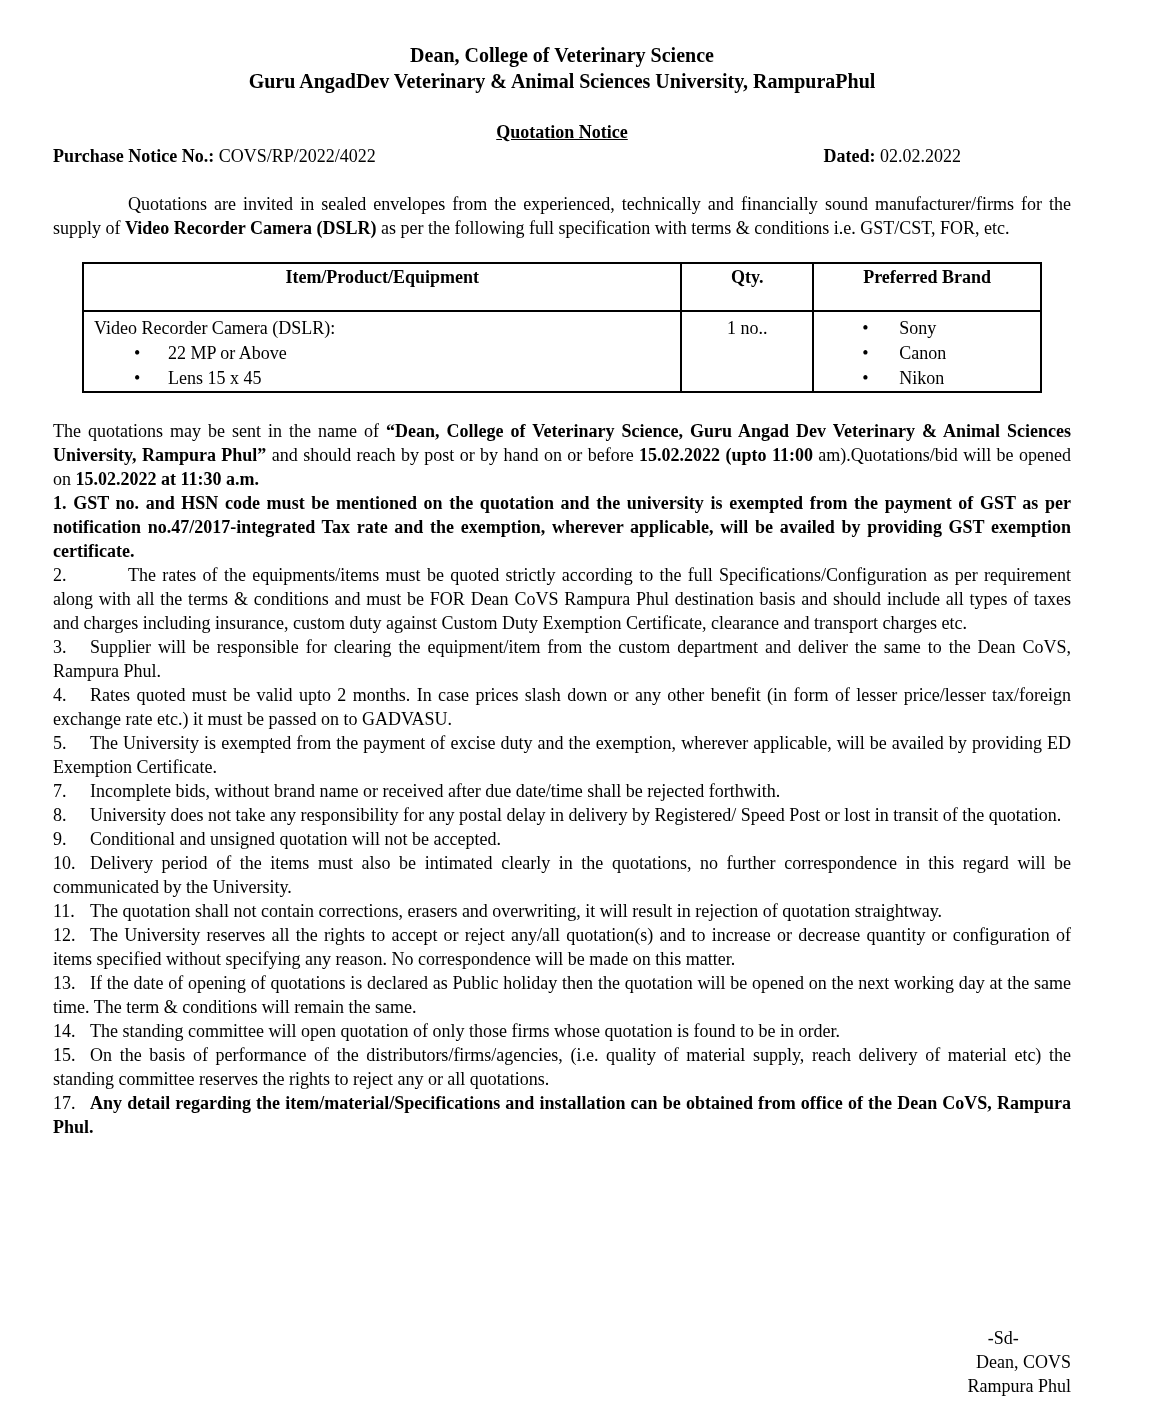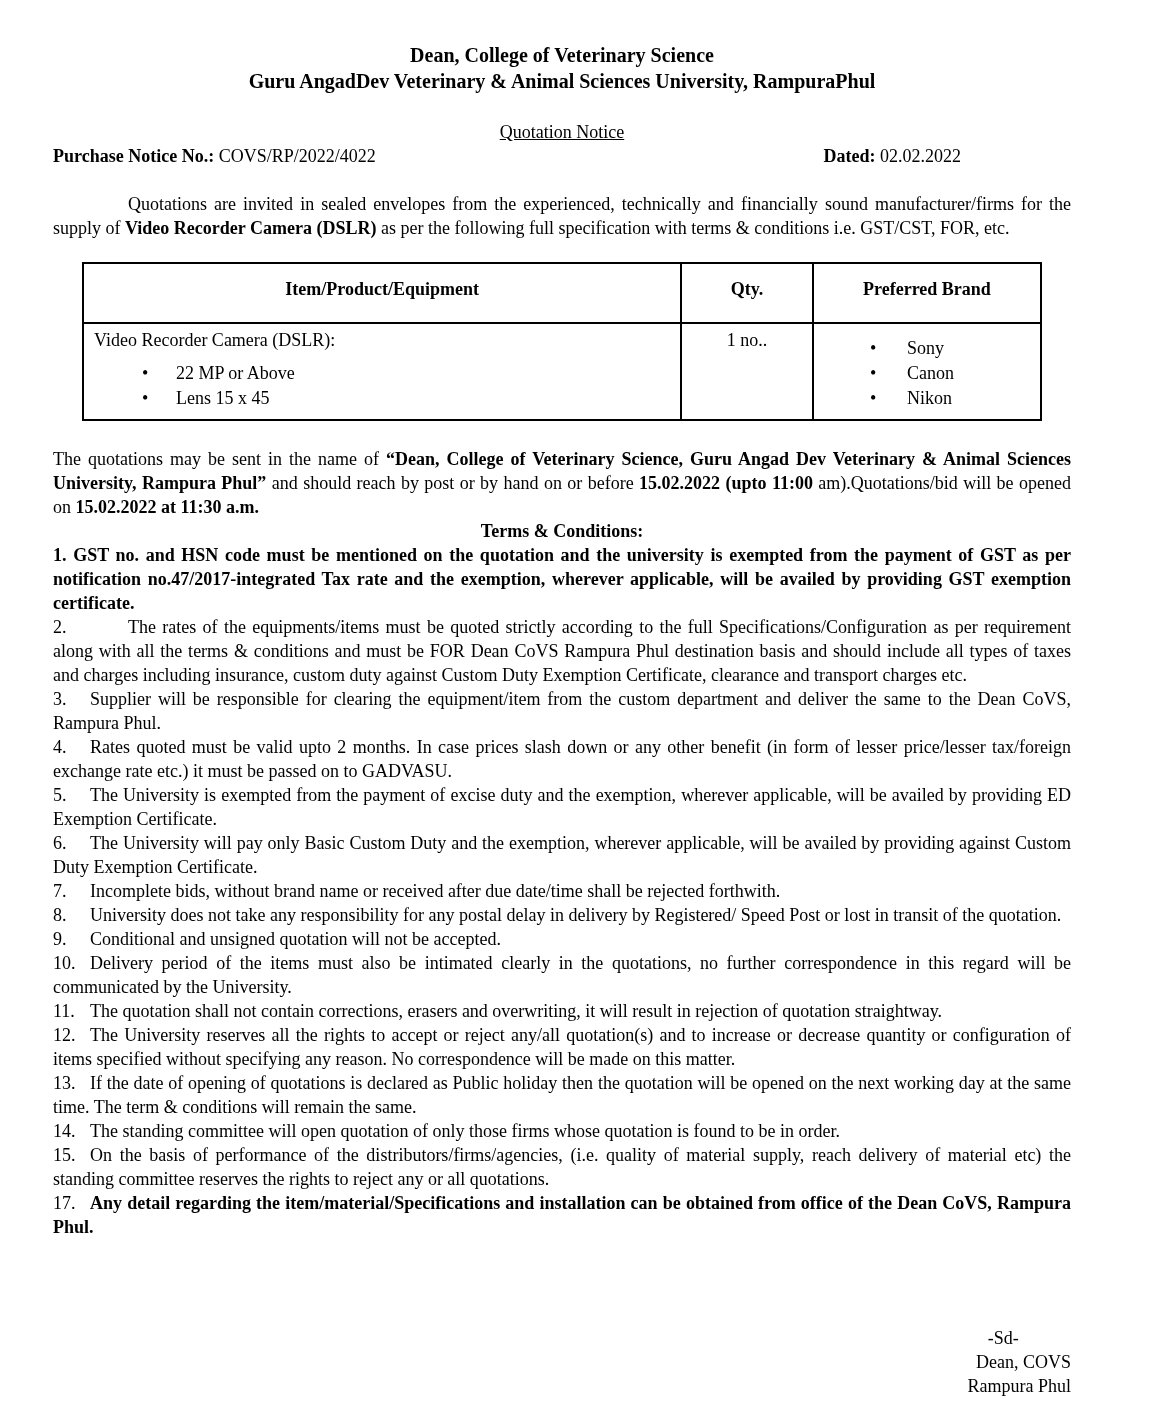--- a/index.html
+++ b/index.html
@@ -4,36 +4,36 @@
 <style>
   html, body { margin: 0; padding: 0; background: #ffffff; }
   body {
     width: 1160px; height: 1410px; position: relative; overflow: hidden;
     font-family: "Liberation Serif", "DejaVu Serif", serif;
     color: #000; font-size: 18px;
   }
   .page { position: absolute; left: 53px; top: 40px; width: 1018px; }
   .hdr { text-align: center; font-weight: bold; font-size: 20px; line-height: 26px; }
   .hdr1 { margin-top: 2px; }
-  .title { text-align: center; font-weight: normal; text-decoration: underline; font-size: 18px; margin-top: 26px; line-height: 24px; }
+  .title { text-align: center; font-weight: bold; text-decoration: underline; font-size: 18px; margin-top: 26px; line-height: 24px; }
   .pn-row { display: flex; justify-content: space-between; line-height: 24px; font-size: 18px; }
   .pn-row .right { margin-right: 110px; }
   .intro { margin-top: 24px; text-align: justify; line-height: 24px; text-indent: 75px; }
   table.items {
     border-collapse: collapse; margin-left: 29px; margin-top: 22px; width: 960px; font-size: 18px;
   }
   table.items th, table.items td {
     border: 2px solid #000; vertical-align: top; line-height: 25px;
   }
-  table.items th { height: 44px; padding-top: 13px; font-weight: bold; border-radius: 10px; }
+  table.items th { height: 44px; padding-top: 1px; font-weight: bold; border-radius: 10px; }
   table.items td { padding: 4px 0 0 10px; }
   .col1 { width: 596px; }
   .col2 { width: 130px; text-align: center; }
   .col3 { width: 218px; }
-  ul.bl { margin: 8px; padding: 0; list-style: none; }
+  ul.bl { margin: 0; padding: 0; list-style: none; }
   ul.bl li { position: relative; padding-left: 74px; }
   ul.bl li::before { content: "•"; position: absolute; left: 40px; }
   ul.brand li { padding-left: 75px; }
   ul.brand li::before { left: 38px; }
   td.qty { text-align: center; padding-left: 0 !important; }
   .para { text-align: justify; line-height: 24px; }
   .p1 { margin-top: 26px; }
   .tc-title { text-align: center; font-weight: bold; line-height: 24px; }
   .term { text-align: justify; line-height: 24px; }
   .b { font-weight: bold; }
@@ -79,28 +79,26 @@
             <li>Canon</li>
             <li>Nikon</li>
           </ul>
         </td>
       </tr>
     </tbody>
   </table>
 
   <div class="para p1"><span>The quotations may be sent in the name of </span><b>“Dean, College of Veterinary Science, Guru Angad Dev Veterinary &amp; Animal Sciences University, Rampura Phul”</b><span> and should reach by post or by hand on or before </span><b>15.02.2022 (upto 11:00</b><span> am).Quotations/bid will be opened on </span><b>15.02.2022 at 11:30 a.m.</b></div>
 
-  <div class="tc-title">Terms &amp; Conditions:</div>
 
   <div class="term b"><span>1.</span> <span>GST no. and HSN code must be mentioned on the quotation and the university is exempted from the payment of GST as per notification no.47/2017-integrated Tax rate and the exemption, wherever applicable, will be availed by providing GST exemption certificate.</span></div>
   <div class="term"><span style="display:inline-block;width:75px;">2.</span><span>The rates of the equipments/items must be quoted strictly according to the full Specifications/Configuration as per requirement along with all the terms &amp; conditions and must be FOR Dean CoVS Rampura Phul destination basis and should include all types of taxes and charges including insurance, custom duty against Custom Duty Exemption Certificate, clearance and transport charges etc.</span></div>
   <div class="term"><span style="display:inline-block;width:37px;">3.</span><span>Supplier will be responsible for clearing the equipment/item from the custom department and deliver the same to the Dean CoVS, Rampura Phul.</span></div>
   <div class="term"><span style="display:inline-block;width:37px;">4.</span><span>Rates quoted must be valid upto 2 months. In case prices slash down or any other benefit (in form of lesser price/lesser tax/foreign exchange rate etc.) it must be passed on to GADVASU.</span></div>
   <div class="term"><span style="display:inline-block;width:37px;">5.</span><span>The University is exempted from the payment of excise duty and the exemption, wherever applicable, will be availed by providing ED Exemption Certificate.</span></div>
-  <div class="term"><span style="display:inline-block;width:37px;">6.</span><span>The University will pay only Basic Custom Duty and the exemption, wherever applicable, will be availed by providing against Custom Duty Exemption Certificate.</span></div>
   <div class="term"><span style="display:inline-block;width:37px;">7.</span><span>Incomplete bids, without brand name or received after due date/time shall be rejected forthwith.</span></div>
   <div class="term"><span style="display:inline-block;width:37px;">8.</span><span>University does not take any responsibility for any postal delay in delivery by Registered/ Speed Post or lost in transit of the quotation.</span></div>
   <div class="term"><span style="display:inline-block;width:37px;">9.</span><span>Conditional and unsigned quotation will not be accepted.</span></div>
   <div class="term"><span style="display:inline-block;width:37px;">10.</span><span>Delivery period of the items must also be intimated clearly in the quotations, no further correspondence in this regard will be communicated by the University.</span></div>
   <div class="term"><span style="display:inline-block;width:37px;">11.</span><span>The quotation shall not contain corrections, erasers and overwriting, it will result in rejection of quotation straightway.</span></div>
   <div class="term"><span style="display:inline-block;width:37px;">12.</span><span>The University reserves all the rights to accept or reject any/all quotation(s) and to increase or decrease quantity or configuration of items specified without specifying any reason. No correspondence will be made on this matter.</span></div>
   <div class="term"><span style="display:inline-block;width:37px;">13.</span><span>If the date of opening of quotations is declared as Public holiday then the quotation will be opened on the next working day at the same time. The term &amp; conditions will remain the same.</span></div>
   <div class="term"><span style="display:inline-block;width:37px;">14.</span><span>The standing committee will open quotation of only those firms whose quotation is found to be in order.</span></div>
   <div class="term"><span style="display:inline-block;width:37px;">15.</span><span>On the basis of performance of the distributors/firms/agencies, (i.e. quality of material supply, reach delivery of material etc) the standing committee reserves the rights to reject any or all quotations.</span></div>
   <div class="term"><span style="display:inline-block;width:37px;">17.</span><b>Any detail regarding the item/material/Specifications and installation can be obtained from office of the Dean CoVS, Rampura Phul.</b></div>

